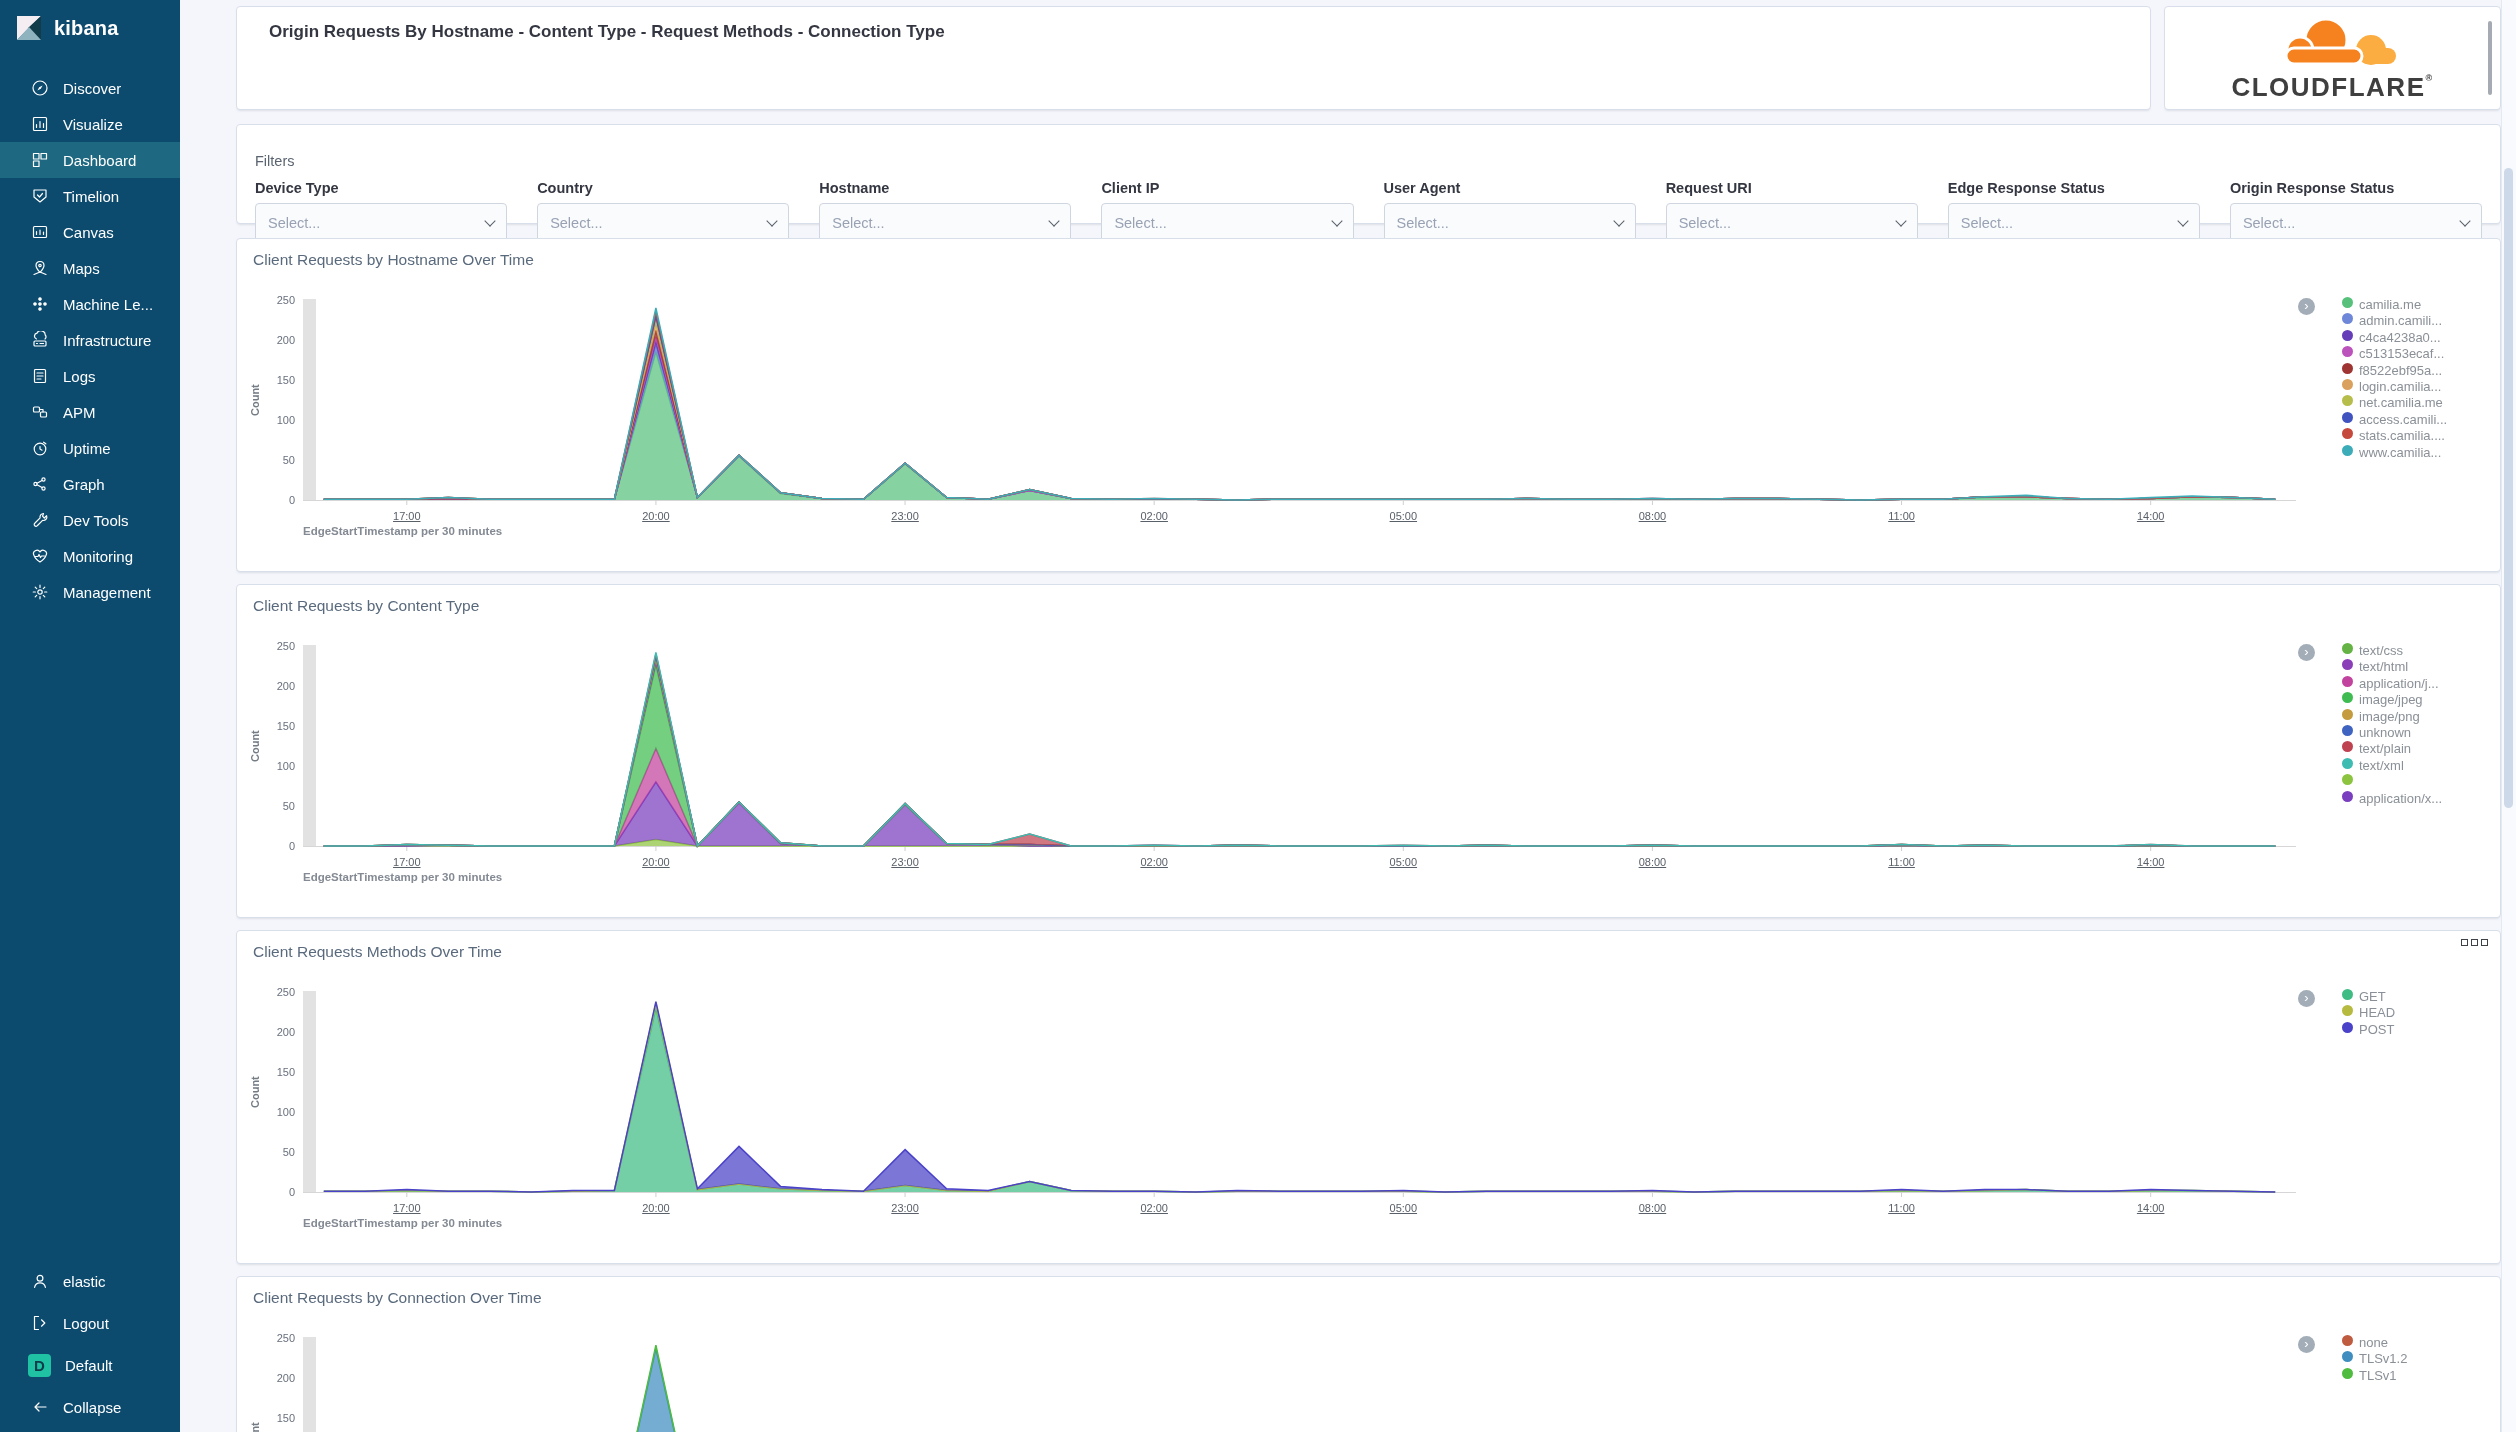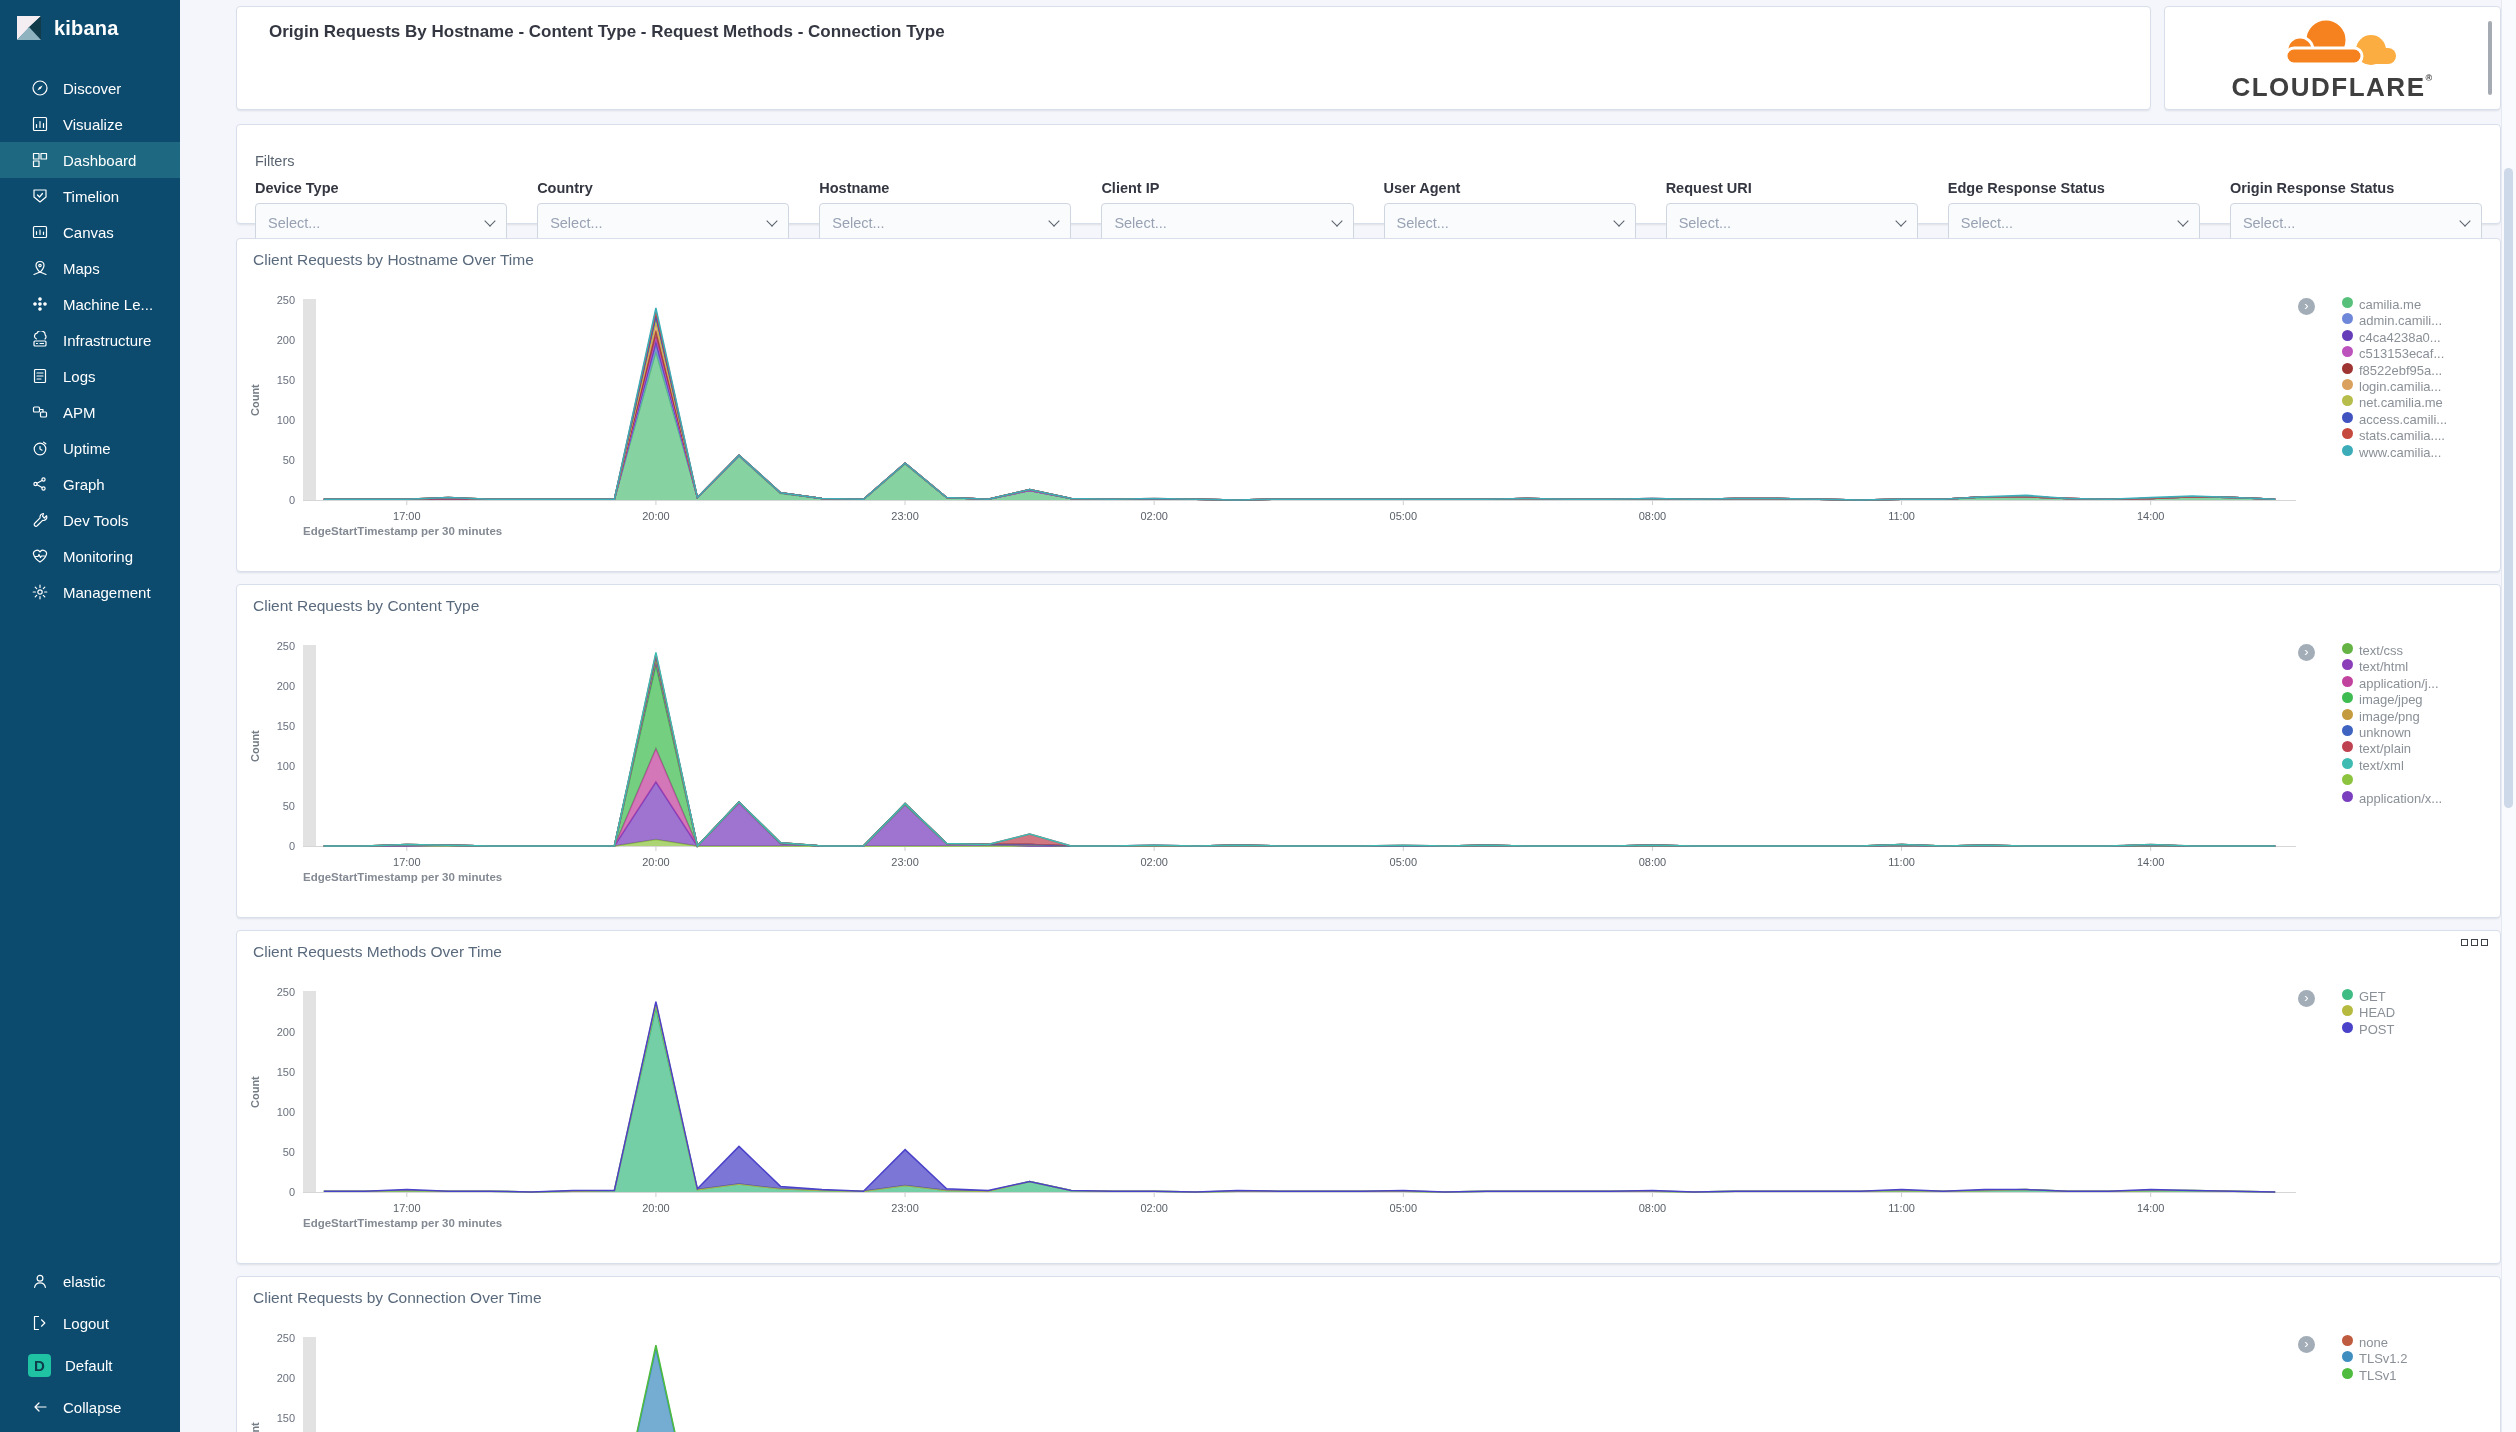--- a/index.html
+++ b/index.html
@@ -62,21 +62,21 @@
   .plot{grid-column:3;grid-row:1;position:relative;}
   .plot svg{position:absolute;left:0;top:0;}
   .legend{grid-column:4;grid-row:1 / span 3;position:relative;padding-left:26px;padding-top:2px;}
   .legend-toggle{position:absolute;left:2px;top:3px;width:17px;height:17px;border-radius:50%;
     background:#a2adb8;color:#fff;font-size:13px;line-height:16px;text-align:center;cursor:pointer;}
   .legend-list{list-style:none;margin:0;padding:0 0 0 20px;}
   .legend-item{display:flex;align-items:flex-start;height:16.4px;font-size:13px;color:#8a9097;
     white-space:nowrap;overflow:hidden;cursor:pointer;}
   .dot{width:11px;height:11px;border-radius:50%;margin-right:6px;flex:0 0 11px;}
   .xticks{grid-column:3;grid-row:2;position:relative;}
-  .xtick{position:absolute;top:5px;transform:translateX(-50%);font-size:11px;color:#5a6069;}
+  .xtick{position:absolute;top:5px;transform:translateX(-50%);font-size:11px;color:#5a6069;text-decoration:underline;}
   .xlabel{grid-column:3;grid-row:3;text-align:left;font-size:11.5px;font-weight:700;color:#848a93;}
 
   
   .v-scrollbar{width:14px;min-width:14px;background:#f8fafd;border-left:1px solid #e4e9f2;
     position:relative;}
   .v-thumb{position:absolute;left:2px;top:168px;width:9px;height:640px;background:#cdd9e8;
     border-radius:5px;}
 </style>
 </head>
 <body>

